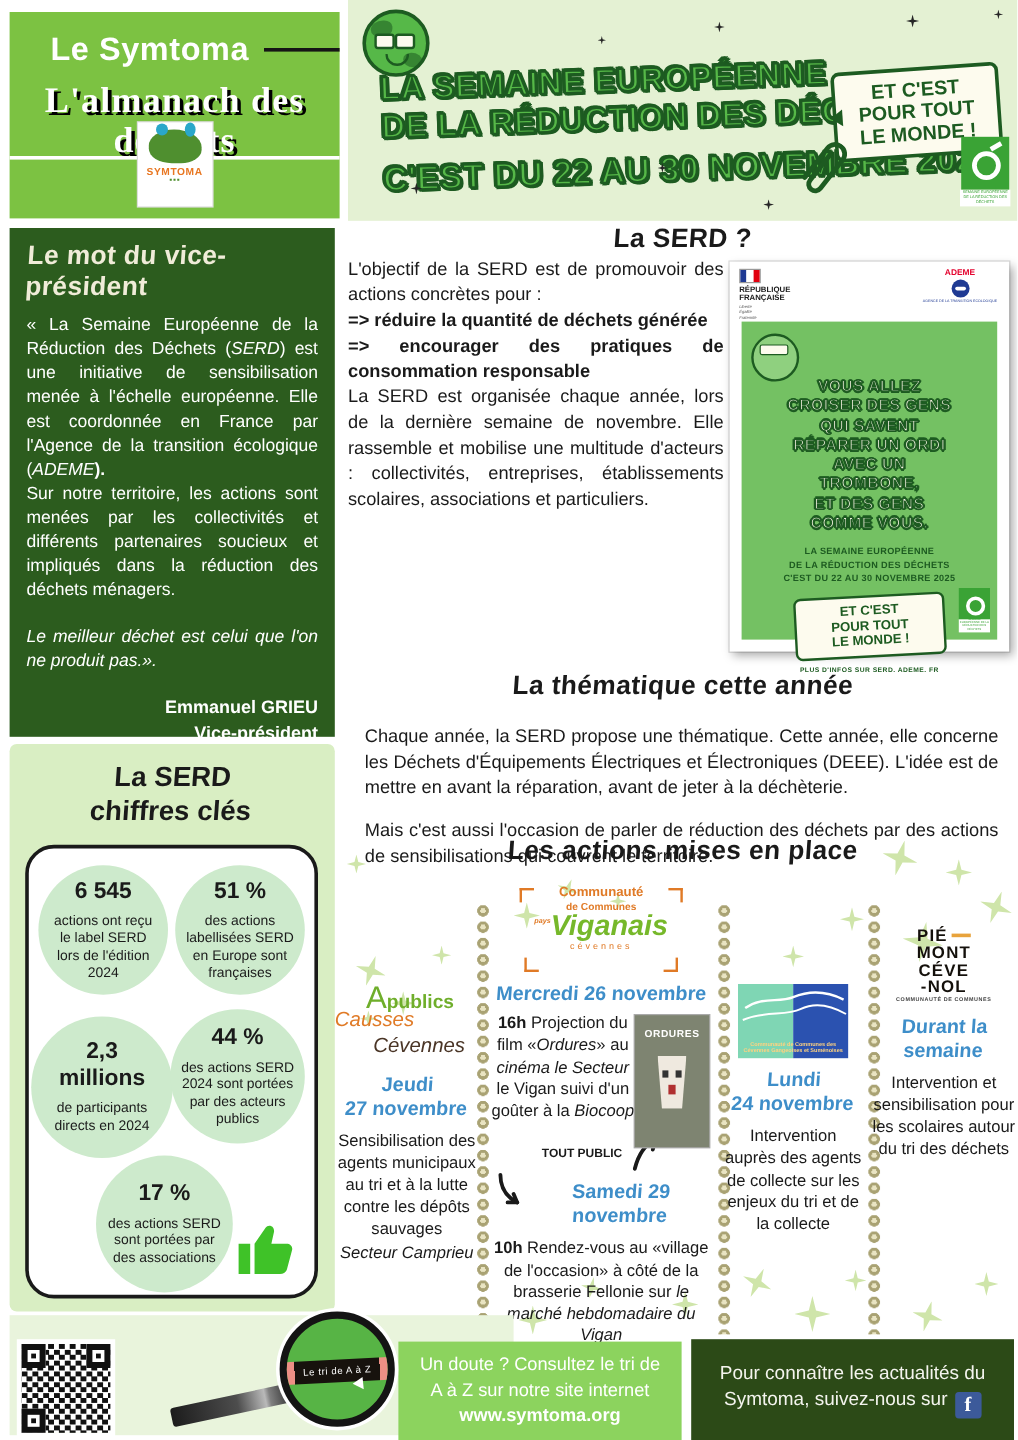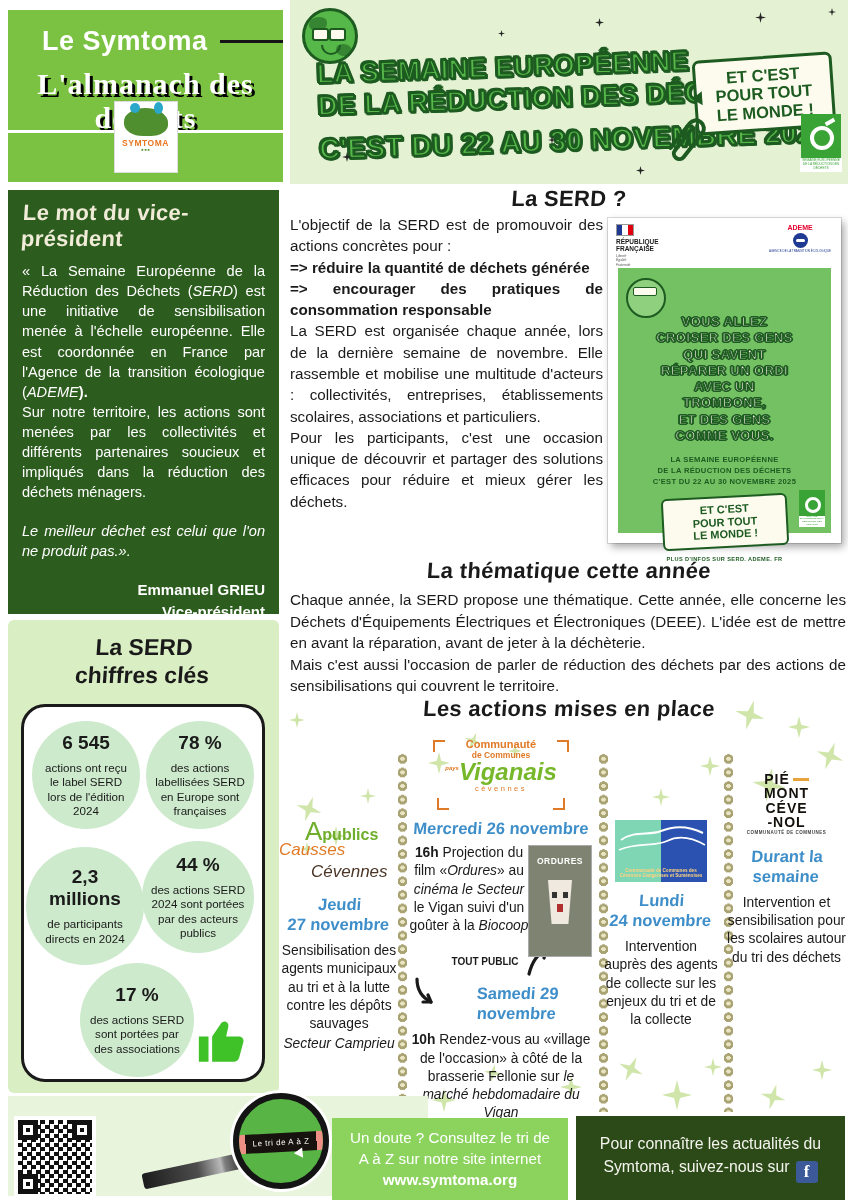--- a/index.html
+++ b/index.html
@@ -75,21 +75,21 @@
   .s5{left:56px;top:256px;width:114px;height:114px;}
   .thumb{position:absolute;right:10px;bottom:10px;}
 
   
   .rtitle{position:absolute;left:290px;width:558px;text-align:center;font-weight:bold;font-size:22px;
           letter-spacing:.3px;transform:skewX(-4deg);}
   .serd-text{position:absolute;left:290px;top:214px;width:313px;font-size:15.2px;line-height:1.4;text-align:justify;}
   .serd-text p{margin:0;}
   .serd-text .b{font-weight:bold;}
   .theme-text{position:absolute;left:290px;top:589px;width:556px;font-size:15.2px;line-height:1.42;text-align:justify;}
-  .theme-text p{margin:0;}
+  .theme-text p{margin:14px;}
 
   
   .poster{position:absolute;left:608px;top:218px;width:233px;height:325px;background:#fff;
           box-shadow:3px 4px 8px rgba(0,0,0,.35),0 0 0 1px #ddd;}
   .poster-top{height:52px;position:relative;}
   .rf{position:absolute;left:8px;top:6px;font-size:6.5px;font-weight:900;line-height:1.15;}
   .rf .flag{width:16px;height:10px;display:flex;margin-bottom:2px;border:.5px solid #999;}
   .rf .flag i{flex:1;}
   .rf .flag i:nth-child(1){background:#1f3a93;}
   .rf .flag i:nth-child(2){background:#fff;}
@@ -263,21 +263,21 @@
     <div class="stats-title">
       <div>La SERD</div>
       <div>chiffres clés</div>
     </div>
     <div class="stats-card">
       <div class="stat s1">
           <div class="v">6 545</div>
           <div class="l">actions ont reçu le label SERD lors de l'édition 2024</div>
         </div>
       <div class="stat s2">
-          <div class="v">78 %</div>
+          <div class="v">51 %</div>
           <div class="l">des actions labellisées SERD en Europe sont françaises</div>
         </div>
       <div class="stat s3">
           <div class="v">2,3 millions</div>
           <div class="l">de participants directs en 2024</div>
         </div>
       <div class="stat s4">
           <div class="v">44 %</div>
           <div class="l">des actions SERD 2024 sont portées par des acteurs publics</div>
         </div>
@@ -290,21 +290,20 @@
       </svg>
     </div>
   </div>
 
   <div class="rtitle" style="top:186px;">La SERD ?</div>
   <div class="serd-text">
     <p>L'objectif de la SERD est de promouvoir des actions concrètes pour :</p>
     <p class="b">=&gt; réduire la quantité de déchets générée</p>
     <p class="b">=&gt; encourager des pratiques de consommation responsable</p>
     <p>La SERD est organisée chaque année, lors de la dernière semaine de novembre. Elle rassemble et mobilise une multitude d'acteurs : collectivités, entreprises, établissements scolaires, associations et particuliers.</p>
-    <p>Pour les participants, c'est une occasion unique de découvrir et partager des solutions efficaces pour réduire et mieux gérer les déchets.</p>
   </div>
 
   <div class="poster">
     <div class="poster-top">
       <div class="rf">
         <div class="flag">
             <i></i>
             <i></i>
             <i></i>
           </div>

